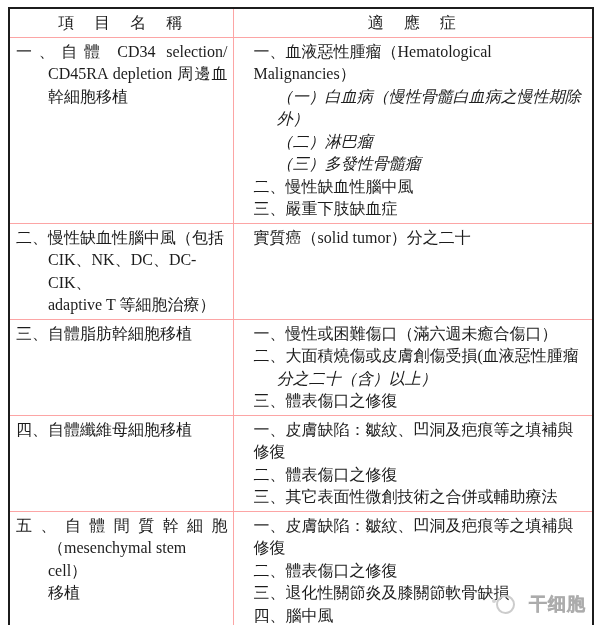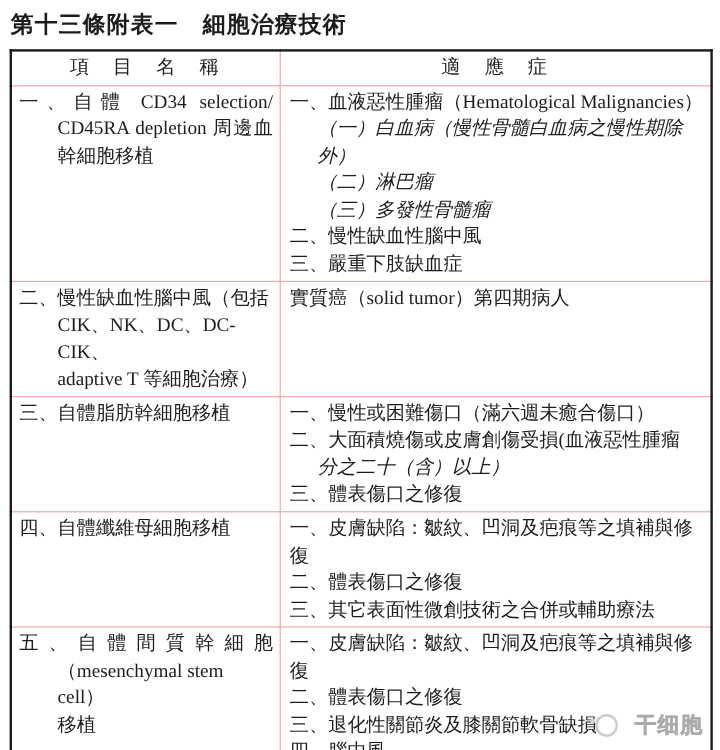--- a/index.html
+++ b/index.html
@@ -39,21 +39,21 @@
     font-size: 16px;
     line-height: 22.5px;
     font-weight: normal;
   }
   th {
     text-align: center;
     padding: 3px 2px 2px 2px;
     letter-spacing: 2px;
   }
   td { padding: 3px 5px 2px 6px; }
-  td.td-ind { padding-left: 8px; }
+  td.td-ind { padding-left: 20px; }
   .line { min-height: 22.5px; }
   .td-item .line.indented { padding-left: 2em; }
   .td-ind  .line.indented { padding-left: 1.45em; font-style: italic; }
   .line.justify {
     text-align: justify;
     text-align-last: justify;
   }
   .watermark {
     position: absolute;
     right: 14px;
@@ -87,21 +87,20 @@
     letter-spacing: 1px;
     color: #c3c3c3;
     -webkit-text-stroke: 0.5px #ababab;
     white-space: nowrap;
   }
 </style>
 </head>
 <body>
 
 <div class="page">
-  <div class="doc-title">第十三條附表一　細胞治療技術</div>
 
   <table class="main-table">
     <colgroup>
       <col class="col-item">
       <col class="col-ind">
     </colgroup>
     <thead>
       <tr>
         <th>項　目　名　稱</th>
         <th>適　應　症</th>
@@ -123,21 +122,21 @@
             <div class="line">三、嚴重下肢缺血症</div>
           </td>
         </tr>
         <tr>
           <td class="td-item">
             <div class="line">二、慢性缺血性腦中風（包括</div>
             <div class="line indented">CIK、NK、DC、DC-CIK、</div>
             <div class="line indented">adaptive T 等細胞治療）</div>
           </td>
           <td class="td-ind">
-            <div class="line">實質癌（solid tumor）第四期病人</div>
+            <div class="line">實質癌（solid tumor）分之二十</div>
           </td>
         </tr>
         <tr>
           <td class="td-item">
             <div class="line">三、自體脂肪幹細胞移植</div>
           </td>
           <td class="td-ind">
             <div class="line">一、慢性或困難傷口（滿六週未癒合傷口）</div>
             <div class="line">二、大面積燒傷或皮膚創傷受損(血液惡性腫瘤</div>
             <div class="line indented">分之二十（含）以上）</div>

